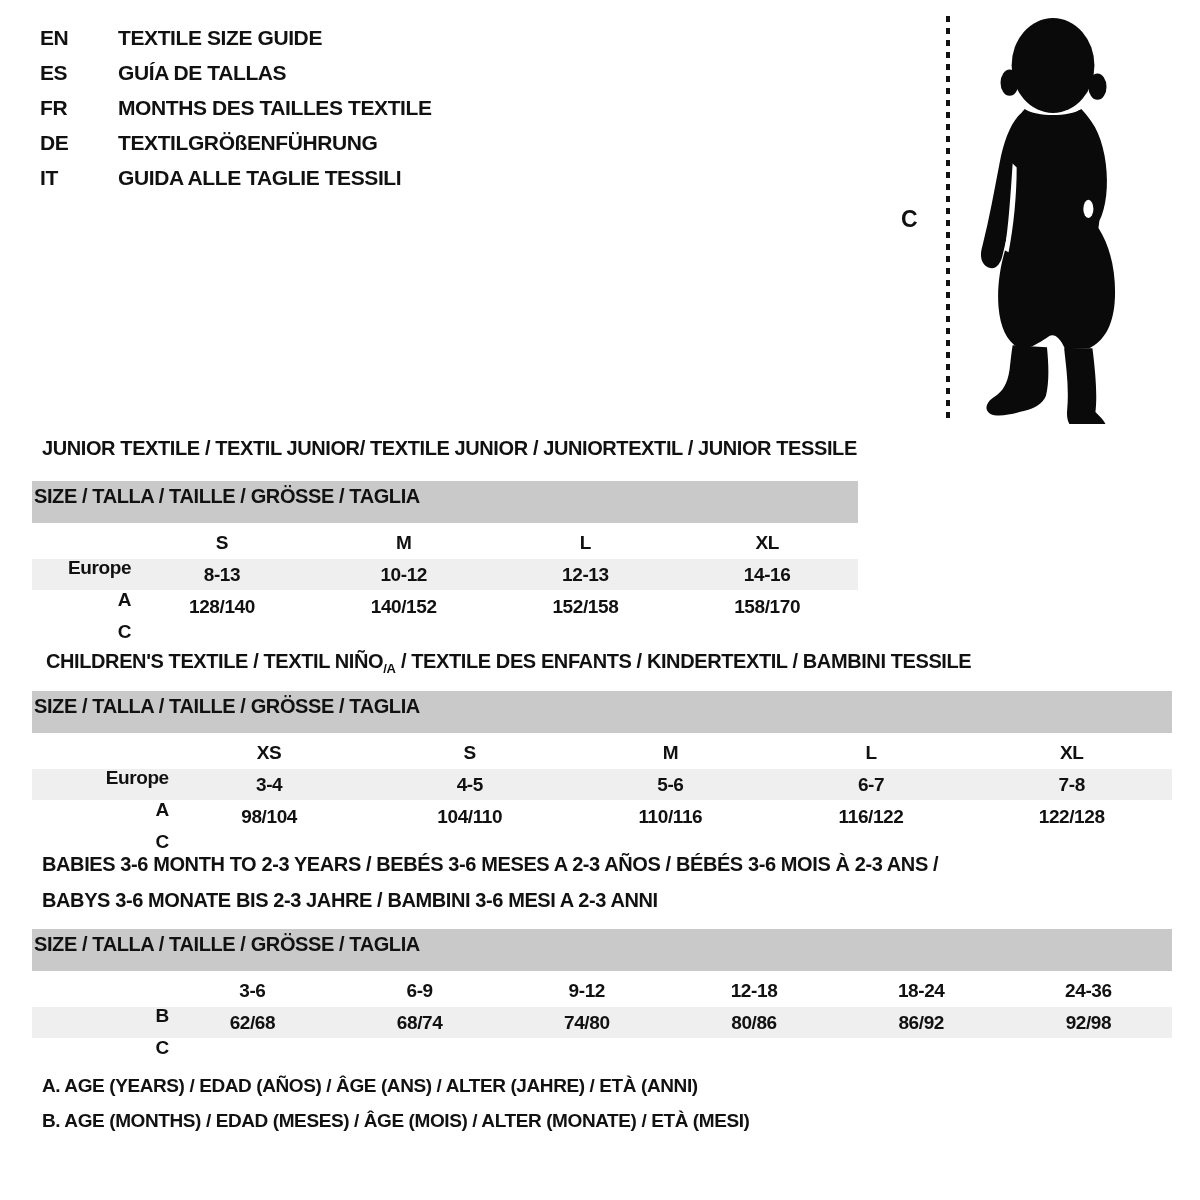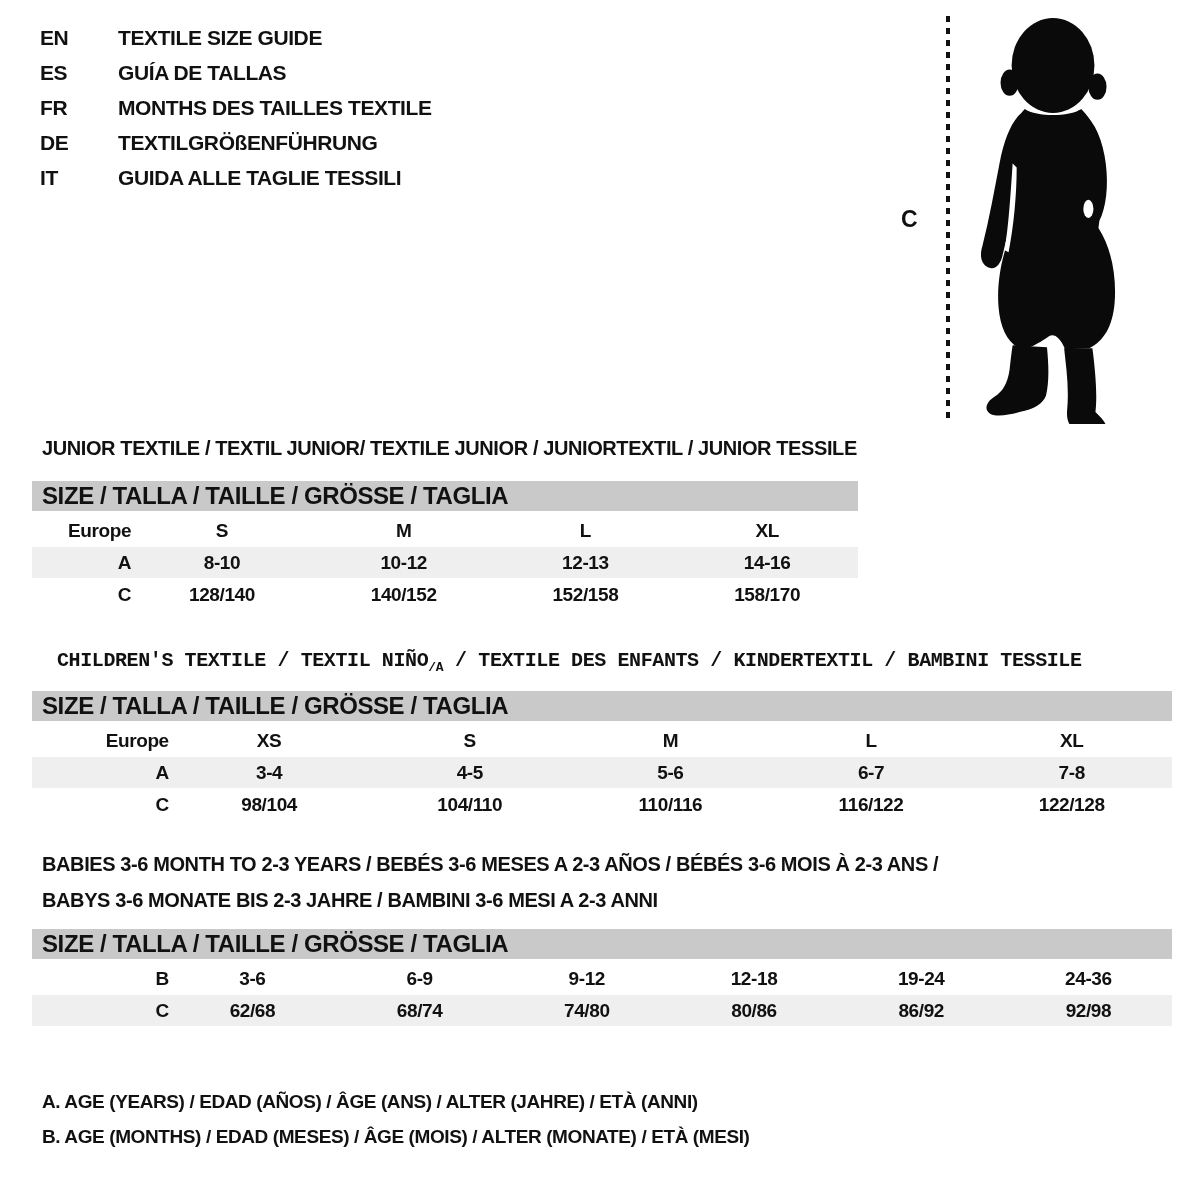--- a/index.html
+++ b/index.html
@@ -22,38 +22,38 @@
   
   .measure-line{
     position:absolute;left:946px;top:16px;width:4px;height:404px;
     background:repeating-linear-gradient(to bottom,var(--ink) 0 6px,transparent 6px 12px);
   }
   .measure-label{position:absolute;left:901px;top:206px;font-size:23px;}
   .baby-figure{position:absolute;left:960px;top:12px;width:180px;height:412px;}
   
   .section-title{position:absolute;font-size:20px;line-height:36px;white-space:nowrap;}
   #title-junior{left:42px;top:430px;}
-  #title-children{left:57px;top:643px;font-family:Liberation Mono, monospace;}
+  #title-children{left:46px;top:643px;}
   #title-babies{left:42px;top:846px;}
   .sub{font-size:13px;position:relative;top:5px;letter-spacing:-0.2px;}
   
   .sg-table{position:absolute;}
   #t0{left:32px;top:481px;width:826px;}
   #t1{left:32px;top:691px;width:1140px;}
   #t2{left:32px;top:929px;width:1140px;}
   .thead{
-    background:var(--table-header-bg);height:30px;line-height:30px;
-    padding-left:10px;font-size:24px;margin-bottom:4px;
+    background:var(--table-header-bg);height:42px;line-height:30px;
+    padding-left:2px;font-size:20px;margin-bottom:4px;
   }
   .trow{display:flex;height:31px;line-height:31px;font-size:19px;margin-bottom:1px;}
   .trow.shaded{background:var(--row-stripe-bg);}
-  .tlabel{flex:0 0 12%;padding-left:10px;text-align:right;}
+  .tlabel{flex:0 0 12%;padding-left:10px;text-align:right;margin-top:25px;}
   .tcell{flex:1;text-align:center;}
   
-  .legend{position:absolute;left:42px;top:1068px;margin-top:16px;}
+  .legend{position:absolute;left:42px;top:1068px;}
   .legend-line{height:35px;line-height:35px;font-size:19px;white-space:nowrap;}
 </style>
 </head>
 <body>
 
 <div id="canvas">
 
   <div class="lang-block">
     <div class="lang-row">
       <span class="lang-code">EN</span>
@@ -108,21 +108,21 @@
     <div class="thead">SIZE / TALLA / TAILLE / GRÖSSE / TAGLIA</div>
     <div class="trow">
       <span class="tlabel">Europe</span>
       <span class="tcell">S</span>
       <span class="tcell">M</span>
       <span class="tcell">L</span>
       <span class="tcell">XL</span>
     </div>
     <div class="trow shaded">
       <span class="tlabel">A</span>
-      <span class="tcell">8-10</span>
+      <span class="tcell">8-13</span>
       <span class="tcell">10-12</span>
       <span class="tcell">12-13</span>
       <span class="tcell">14-16</span>
     </div>
     <div class="trow">
       <span class="tlabel">C</span>
       <span class="tcell">128/140</span>
       <span class="tcell">140/152</span>
       <span class="tcell">152/158</span>
       <span class="tcell">158/170</span>
@@ -165,21 +165,21 @@
     <div>BABYS 3-6 MONATE BIS 2-3 JAHRE / BAMBINI 3-6 MESI A 2-3 ANNI</div>
   </div>
   <div class="sg-table" id="t2">
     <div class="thead">SIZE / TALLA / TAILLE / GRÖSSE / TAGLIA</div>
     <div class="trow">
       <span class="tlabel">B</span>
       <span class="tcell">3-6</span>
       <span class="tcell">6-9</span>
       <span class="tcell">9-12</span>
       <span class="tcell">12-18</span>
-      <span class="tcell">19-24</span>
+      <span class="tcell">18-24</span>
       <span class="tcell">24-36</span>
     </div>
     <div class="trow shaded">
       <span class="tlabel">C</span>
       <span class="tcell">62/68</span>
       <span class="tcell">68/74</span>
       <span class="tcell">74/80</span>
       <span class="tcell">80/86</span>
       <span class="tcell">86/92</span>
       <span class="tcell">92/98</span>

